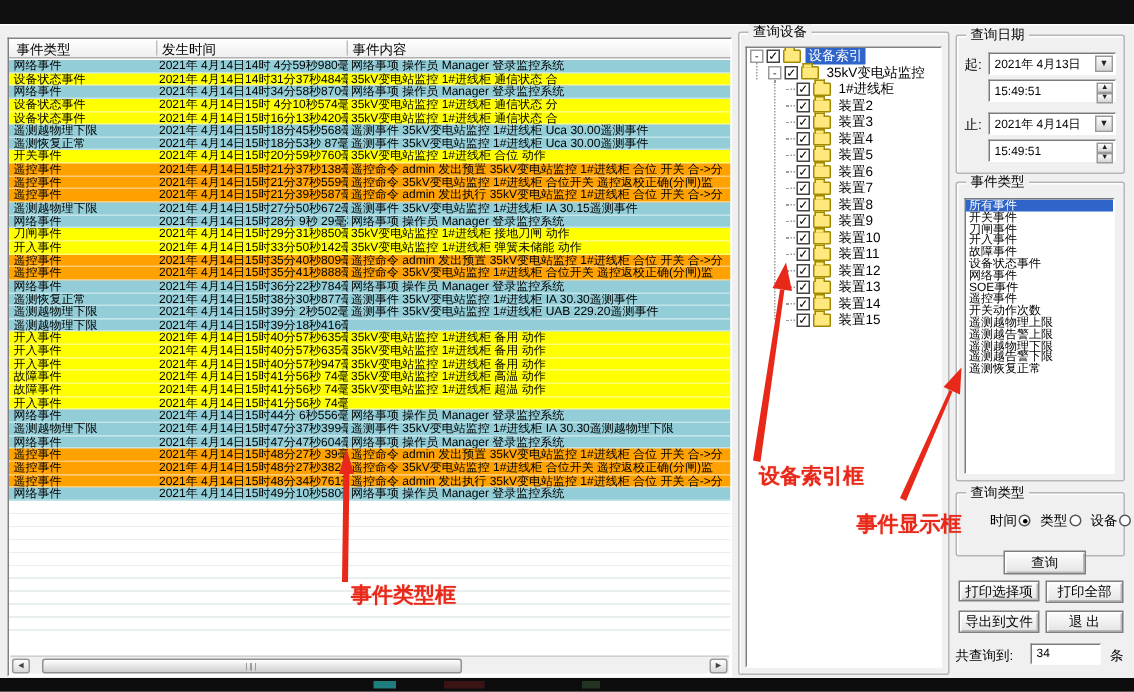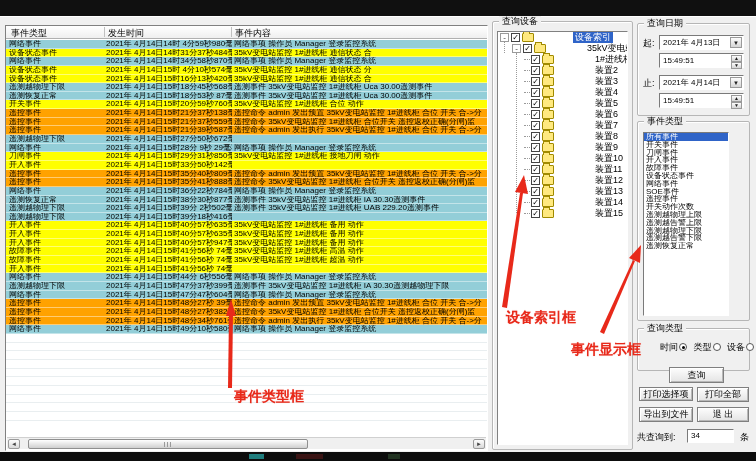--- a/index.html
+++ b/index.html
@@ -63,37 +63,37 @@
   .tree-row{position:relative;height:11px;display:flex;align-items:center;font-size:9px;
             white-space:nowrap;}
   .expander{width:9px;height:9px;border:1px solid #9a9a9a;background:#fff;font-size:8px;
             line-height:7px;text-align:center;color:#333;flex:0 0 9px;margin-right:2px;}
   .cbx{width:9px;height:9px;border:1px solid #444;background:#fff;font-size:8px;line-height:8px;
        text-align:center;flex:0 0 9px;margin-right:2px;}
   .folder{width:12px;height:9px;background:#ffe97f;border:1px solid #a08a00;border-radius:1px;
           position:relative;flex:0 0 12px;margin-right:3px;}
   .folder::before{content:"";position:absolute;left:0;top:-3px;width:5px;height:2px;
           background:#ffe97f;border:1px solid #a08a00;border-bottom:none;}
-  .tnode{padding:0 2px;line-height:11px;margin-left:36px;}
+  .tnode{padding:0 2px;line-height:11px;}
   .tnode.sel{background:#2f64c8;color:#fff;}
   .stub{width:6px;border-top:1px dotted #9a9a9a;flex:0 0 6px;margin-right:1px;}
   .guide{position:absolute;border-left:1px dotted #9a9a9a;width:0;}
   
   .drow-label{position:absolute;font-size:9px;}
   .combo{position:absolute;height:15px;background:#fff;border:1px solid;
          border-color:#7a7a7a #fff #fff #7a7a7a;font-size:8px;line-height:13px;padding-left:3px;
          white-space:nowrap;}
   .combo .drop{position:absolute;right:1px;top:1px;bottom:1px;width:12px;
          background:linear-gradient(#fdfdfd,#d5d5d5);border:1px solid #9a9a9a;
          font-size:6px;line-height:10px;text-align:center;color:#222;}
   .spin{position:absolute;right:1px;top:1px;bottom:1px;width:11px;display:flex;flex-direction:column;}
   .spin span{flex:1;background:linear-gradient(#fdfdfd,#d5d5d5);border:1px solid #9a9a9a;
          font-size:5px;line-height:5px;text-align:center;color:#222;}
   
-  #evlist{position:absolute;left:5px;top:10px;width:86px;height:184px;background:#fff;
+  #evlist{position:absolute;left:5px;top:10px;width:100px;height:184px;background:#fff;
           border:1px solid;border-color:#7a7a7a #fff #fff #7a7a7a;overflow:hidden;}
   .lb-item{height:7.8px;font-size:8px;line-height:7.8px;white-space:nowrap;padding-left:2px;overflow:hidden;}
   .lb-item.sel{background:#2f64c8;color:#fff;}
   
   .radio-row{position:absolute;left:22px;top:12px;font-size:9px;white-space:nowrap;}
   .radio{display:inline-block;width:8px;height:8px;border:1px solid #555;border-radius:50%;
          background:#fff;vertical-align:-1px;margin:0 4px 0 1px;}
   .radio.sel::after{content:"";display:block;width:3px;height:3px;border-radius:50%;
          background:#000;margin:2px auto;}
   .btn{position:absolute;background:linear-gradient(#fdfdfd,#e4e4e4);border:1px solid #7f7f7f;
@@ -175,34 +175,36 @@
             <span class="cell cell-content">遥控命令 35kV变电站监控 1#进线柜 合位开关 遥控返校正确(分闸)监</span>
           </div>
           <div class="trow o">
             <span class="cell cell-type">遥控事件</span>
             <span class="cell cell-time">2021年 4月14日15时21分39秒587毫秒</span>
             <span class="cell cell-content">遥控命令 admin 发出执行 35kV变电站监控 1#进线柜 合位 开关 合-&gt;分</span>
           </div>
           <div class="trow c">
             <span class="cell cell-type">遥测越物理下限</span>
             <span class="cell cell-time">2021年 4月14日15时27分50秒672毫秒</span>
+            <span class="cell cell-content">遥测事件 35kV变电站监控 1#进线柜 IA 30.15遥测事件</span>
           </div>
           <div class="trow c">
             <span class="cell cell-type">网络事件</span>
             <span class="cell cell-time">2021年 4月14日15时28分 9秒 29毫秒</span>
             <span class="cell cell-content">网络事项 操作员 Manager 登录监控系统</span>
           </div>
           <div class="trow y">
             <span class="cell cell-type">刀闸事件</span>
             <span class="cell cell-time">2021年 4月14日15时29分31秒850毫秒</span>
             <span class="cell cell-content">35kV变电站监控 1#进线柜 接地刀闸 动作</span>
           </div>
           <div class="trow y">
             <span class="cell cell-type">开入事件</span>
             <span class="cell cell-time">2021年 4月14日15时33分50秒142毫秒</span>
+            <span class="cell cell-content">35kV变电站监控 1#进线柜 弹簧未储能 动作</span>
           </div>
           <div class="trow o">
             <span class="cell cell-type">遥控事件</span>
             <span class="cell cell-time">2021年 4月14日15时35分40秒809毫秒</span>
             <span class="cell cell-content">遥控命令 admin 发出预置 35kV变电站监控 1#进线柜 合位 开关 合-&gt;分</span>
           </div>
           <div class="trow o">
             <span class="cell cell-type">遥控事件</span>
             <span class="cell cell-time">2021年 4月14日15时35分41秒888毫秒</span>
             <span class="cell cell-content">遥控命令 35kV变电站监控 1#进线柜 合位开关 遥控返校正确(分闸)监</span>

